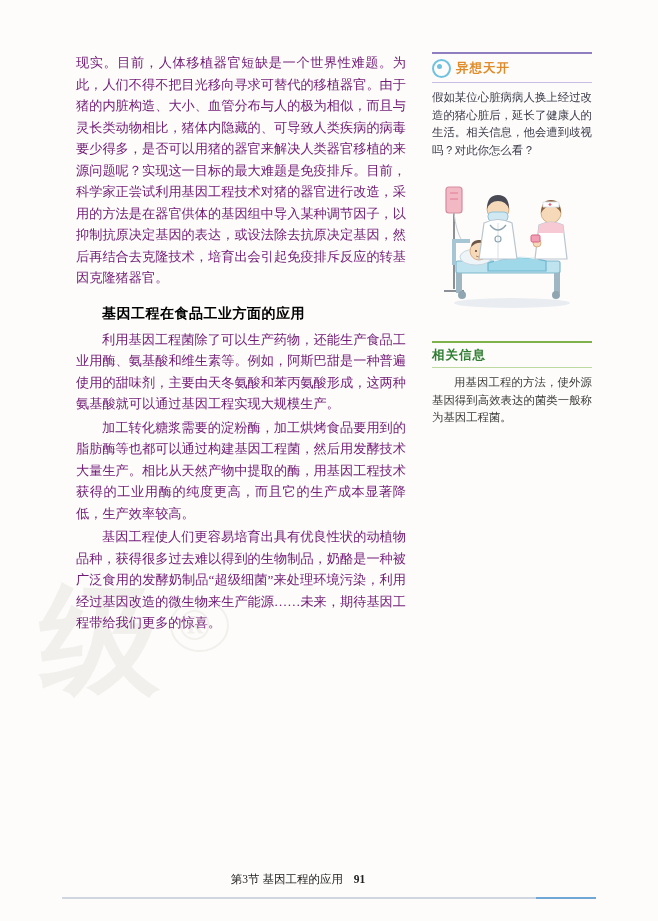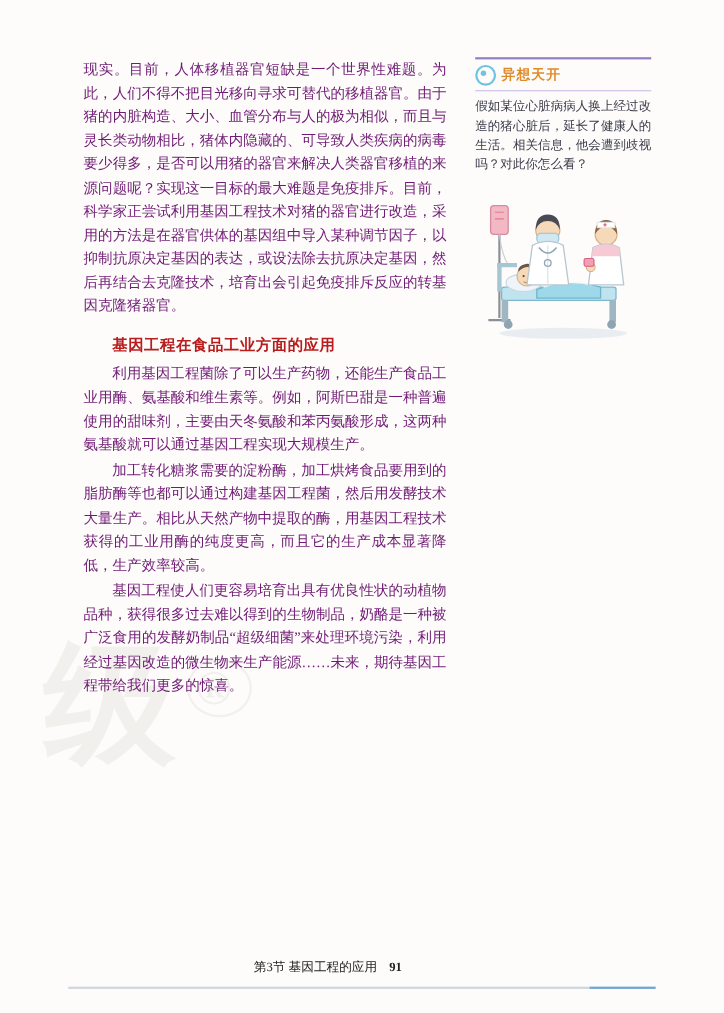--- a/index.html
+++ b/index.html
@@ -58,21 +58,21 @@
     text-justify: inter-ideograph;
     color: #701a75;
     text-indent: 26px;
   }
   p.no-indent { text-indent: 0; }
 
   .section-head {
     margin: 16px 0 6px 0;
     font-size: 14px;
     font-weight: bold;
-    color: #b91c1c;
+    color: #000000;
     letter-spacing: 0.5px;
     text-indent: 26px;
   }
 
   
   .side-col {
     position: absolute;
     left: 432px;
     top: 52px;
     width: 160px;
@@ -276,20 +276,26 @@
           <path d="M107 56 q12 -6 24 0 l4 34 l-32 0z" fill="#ffffff" stroke="#b9c6cf" stroke-width="1.2"></path>
           <path d="M107 56 q12 -6 24 0 l1 8 l-26 0z" fill="#f6c9d4"></path>
           <circle cx="105" cy="74" r="4" fill="#f6d9b9" stroke="#d9ae86" stroke-width="1"></circle>
           <rect x="99" y="66" width="9" height="7" rx="1.5" fill="#f29eb4" stroke="#d9607e" stroke-width="1"></rect>
         </g>
 
         <ellipse cx="80" cy="134" rx="58" ry="5" fill="#dfe7ec" opacity="0.7"></ellipse>
       </svg>
     </div>
 
+    <div class="info-box">
+      <div class="info-rule"></div>
+      <div class="info-title">相关信息</div>
+      <div class="info-sep"></div>
+      <div class="info-text">用基因工程的方法，使外源基因得到高效表达的菌类一般称为基因工程菌。</div>
+    </div>
   </div>
 
   <div class="footer">
     <span class="sec">第3节  基因工程的应用</span>
     <span class="pg">91</span>
   </div>
   <div class="footer-rule"></div>
   <div class="footer-rule-accent"></div>
 
 </div>

